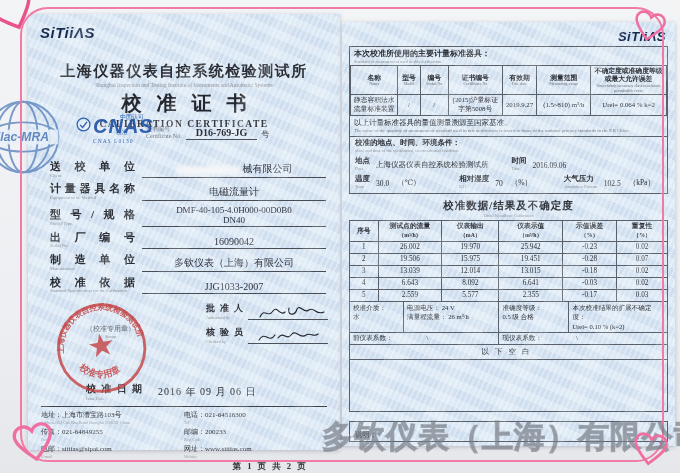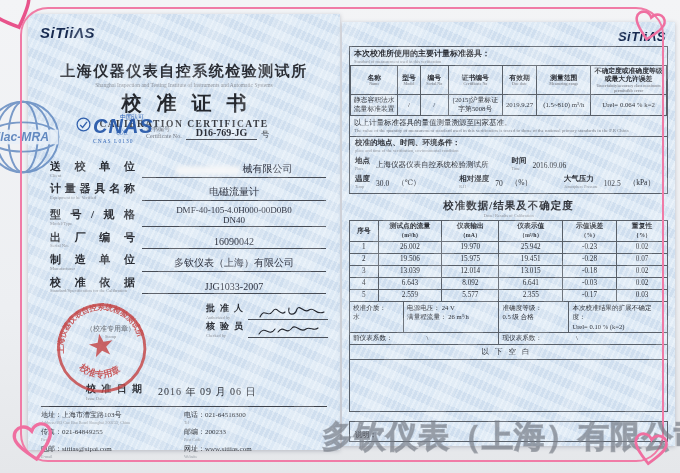--- a/index.html
+++ b/index.html
@@ -40,21 +40,21 @@
   .f-label{width:92px;flex:none;padding-right:7px}
   .f-cn{font-size:11px;font-weight:700;text-align:justify;text-align-last:justify;line-height:1.15;color:#2b2e35}
   .f-en{font-size:4.6px;color:#8d929b;line-height:1.25}
   .f-value{flex:1;border-bottom:1px solid #474c55;text-align:center;font-size:10px;padding-bottom:1px;min-height:13px;color:#2f3340}
   .f-value .line2{display:block;font-size:9px}
   .redact{display:inline-block;width:64px;height:9px;background:#f3f5f7;border-radius:1px;filter:blur(2px);vertical-align:middle;margin-right:3px}
   .printed-stamp-label{position:absolute;left:58px;top:310px;text-align:center;color:#6b7078;z-index:1}
   .psl-cn{font-size:7px}.psl-en{font-size:4.5px;color:#8d929b}
   .seal{position:absolute;left:26px;top:286px;transform:rotate(-10deg);z-index:3;opacity:.9}
   .signs{position:absolute;left:178px;right:12px;top:288px;z-index:2}
-  .sign-row{display:flex;align-items:flex-end;}
+  .sign-row{display:flex;align-items:flex-end;margin-bottom:6px}
   .s-label{width:42px;flex:none;padding-right:5px}
   .s-cn{font-size:9px;font-weight:700;text-align:justify;text-align-last:justify;color:#2b2e35}
   .s-en{font-size:4.2px;color:#8d929b}
   .s-line{flex:1;border-bottom:1px solid #4a4f58;position:relative;height:14px}
   .s-line svg{position:absolute;left:8px;bottom:-3px}
   .issue{position:absolute;left:58px;top:368px;display:flex;align-items:flex-end;gap:16px}
   .i-label{width:56px}
   .i-cn{font-size:10px;font-weight:700;text-align:justify;text-align-last:justify}
   .i-en{font-size:4.4px;color:#8d929b}
   .i-value{font-size:10px;letter-spacing:1px;color:#2b2e35;padding-bottom:2px}
@@ -274,20 +274,24 @@
             <div class="pf-en">Tel</div>
           </div>
         <div class="pf-item">
             <div class="pf-cn">邮编：200233</div>
             <div class="pf-en">Post Code</div>
           </div>
         <div class="pf-item">
             <div class="pf-cn">网址：www.sitiias.com</div>
             <div class="pf-en">Website</div>
           </div>
+        <div class="pf-page">
+          <div class="pf-page-cn">第 1 页  共 2 页</div>
+
+        </div>
       </div>
     </div>
   </div>
 
   <div class="ilac">
     <svg width="78" height="78" viewBox="0 0 64 64">
       <g fill="none" stroke="#4d79b8" stroke-width="1.6" opacity="0.85">
         <circle cx="32" cy="32" r="29"></circle>
         <ellipse cx="32" cy="32" rx="29" ry="12"></ellipse>
         <ellipse cx="32" cy="32" rx="12" ry="29"></ellipse>

